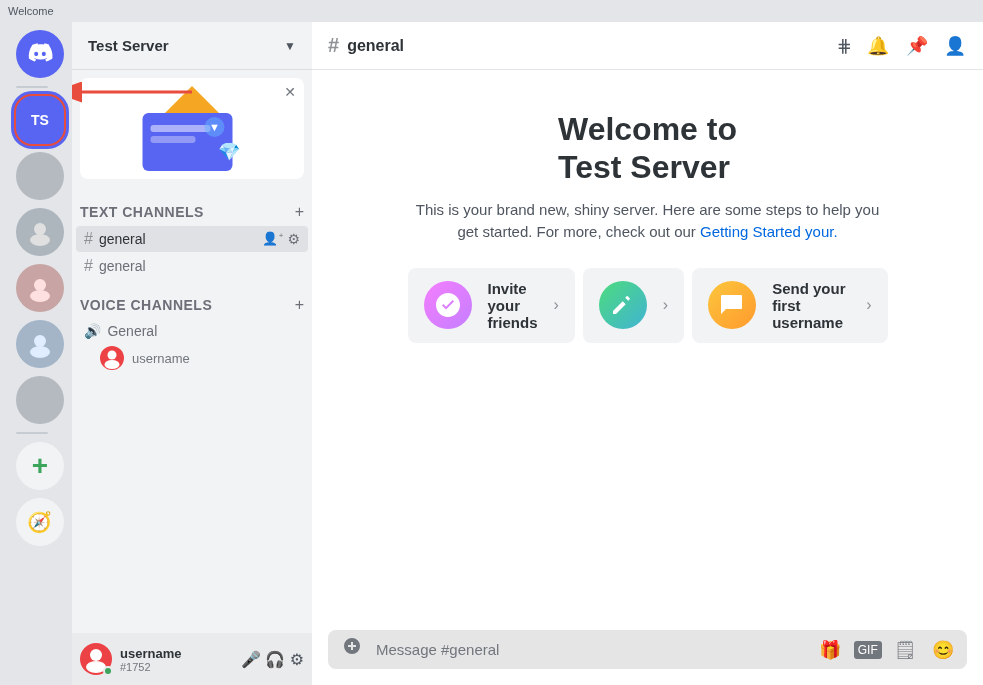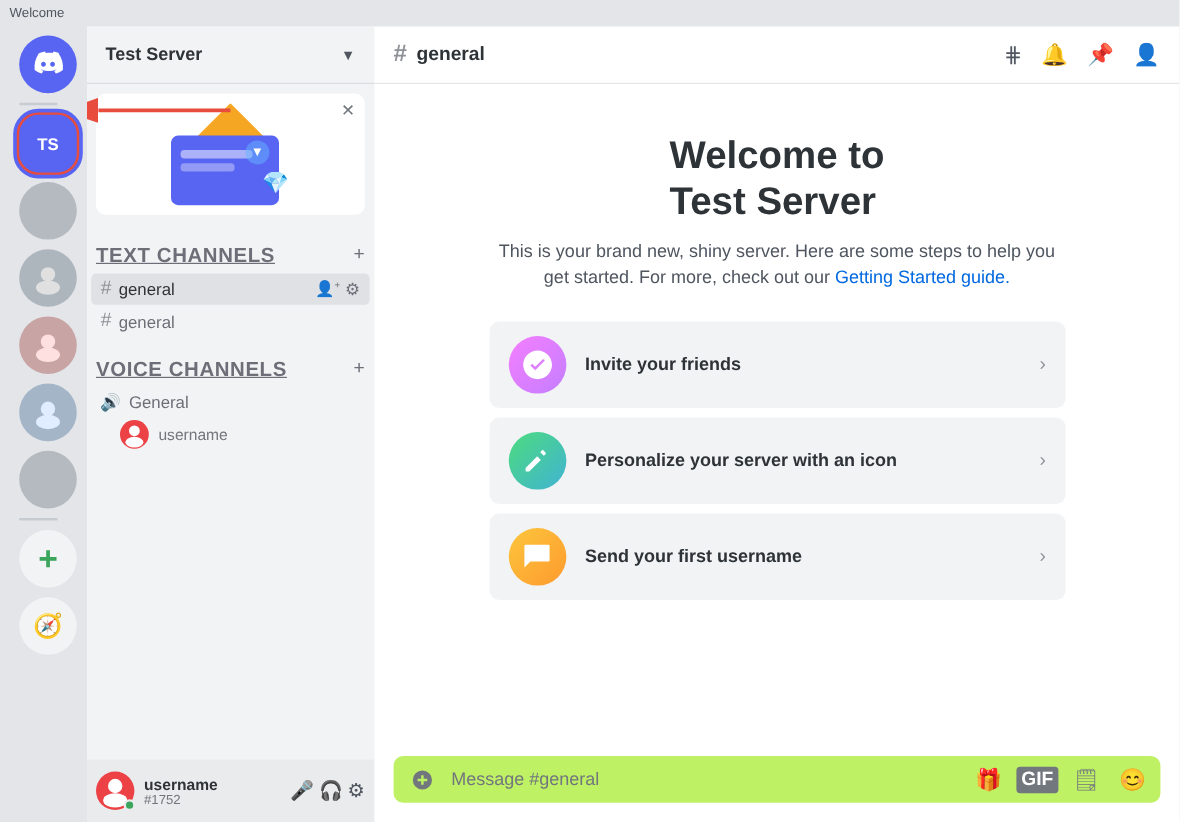--- a/index.html
+++ b/index.html
@@ -156,26 +156,25 @@
     }
 
     .channel-category {
       padding: 16px 8px 4px 8px;
       display: flex;
       align-items: center;
       justify-content: space-between;
     }
 
     .category-label {
-      font-size: 17px;
+      font-size: 14px;
       font-weight: 700;
       color: #6d6f78;
       text-transform: uppercase;
       letter-spacing: 0.5px;
-      text-decoration: underline;
     }
 
     .category-add {
       color: #6d6f78;
       font-size: 16px;
       cursor: pointer;
     }
 
     .channel-item {
       padding: 4px 8px;
@@ -370,21 +369,21 @@
       line-height: 1.5;
     }
 
     .welcome-desc a {
       color: #0068e0;
       text-decoration: none;
     }
 
     .action-cards {
       display: flex;
-      flex-direction: column;
+      flex-direction: row;
       gap: 8px;
       width: 100%;
       max-width: 480px;
     }
 
     .action-card {
       background: #f2f3f5;
       border-radius: 8px;
       padding: 12px 16px;
       display: flex;
@@ -420,24 +419,23 @@
       font-size: 16px;
     }
 
     
     .message-input-area {
       padding: 0 16px 16px;
       flex-shrink: 0;
     }
 
     .message-input-wrapper {
-      background: #bef264;
+      background: #e5e5e5;
       border-radius: 8px;
       display: flex;
-      align-items: center;
       padding: 0 8px;
       gap: 8px;
     }
 
     .msg-plus {
       width: 32px;
       height: 32px;
       display: flex;
       align-items: center;
       justify-content: center;
@@ -638,42 +636,41 @@
         <span title="Show Member List" style="cursor:pointer; font-size:18px; color:#4f5660;">👤</span>
       </div>
     </div>
 
     <div class="welcome-area">
       <div class="welcome-title">
         Welcome to<br><span>Test Server</span>
       </div>
       <div class="welcome-desc">
         <span>This is your brand new, shiny server. Here are some steps to help you get started. For more, check out our </span>
-        <a href="#">Getting Started guide.</a>
+        <a href="#">Getting Started your.</a>
       </div>
 
       <div class="action-cards">
 
         <div class="action-card">
           <div class="action-icon invite">
             <svg width="28" height="28" viewBox="0 0 28 28" fill="white">
               <path d="M14 2C7.4 2 2 7.4 2 14s5.4 12 12 12 12-5.4 12-12S20.6 2 14 2zm-2 16.5l-4-4 1.4-1.4L12 15.7l6.6-6.6L20 10.5l-8 8z"></path>
             </svg>
           </div>
           <span class="action-label">Invite your friends</span>
           <span class="action-chevron">›</span>
         </div>
 
         <div class="action-card">
           <div class="action-icon personalize">
             <svg width="28" height="28" viewBox="0 0 28 28" fill="white">
               <path d="M4 20v3h3l9.7-9.7-3-3L4 20zm16.7-11.7c.3-.3.3-.8 0-1.1l-1.9-1.9c-.3-.3-.8-.3-1.1 0l-1.5 1.5 3 3 1.5-1.5z"></path>
             </svg>
           </div>
-          <span class="action-label">Personalize your server with an icon</span>
           <span class="action-chevron">›</span>
         </div>
 
         <div class="action-card">
           <div class="action-icon message">
             <svg width="28" height="28" viewBox="0 0 28 28" fill="white">
               <path d="M5 4h18c.6 0 1 .4 1 1v12c0 .6-.4 1-1 1H8l-5 5V5c0-.6.4-1 1-1z"></path>
             </svg>
           </div>
           <span class="action-label">Send your first username</span>
@@ -685,21 +682,21 @@
     <div class="message-input-area">
       <div class="message-input-wrapper">
         <div class="msg-plus">
           <svg width="20" height="20" viewBox="0 0 20 20" fill="#72767d">
             <path d="M10 2a8 8 0 100 16A8 8 0 0010 2zm4 9h-3v3H9v-3H6V9h3V6h2v3h3v2z"></path>
           </svg>
         </div>
         <input type="text" class="msg-input" placeholder="Message #general" style="">
         <div class="msg-actions">
           <span class="msg-action-btn" title="Send a gift">🎁</span>
-          <span class="msg-action-btn" title="Send GIF" style="font-size:16px; font-weight:700; background:#72767d; color:white; padding:2px 4px; border-radius:3px;">GIF</span>
+          <span class="msg-action-btn" title="Send GIF" style="font-size:12px; font-weight:400; background:#72767d; color:white; padding:2px 4px; border-radius:3px;">GIF</span>
           <span class="msg-action-btn" title="Send a Sticker">🗒</span>
           <span class="msg-action-btn" title="Emoji">😊</span>
         </div>
       </div>
     </div>
   </div>
 
 </div>
 
 <svg class="red-arrow" width="130" height="40" viewBox="0 0 130 40">

